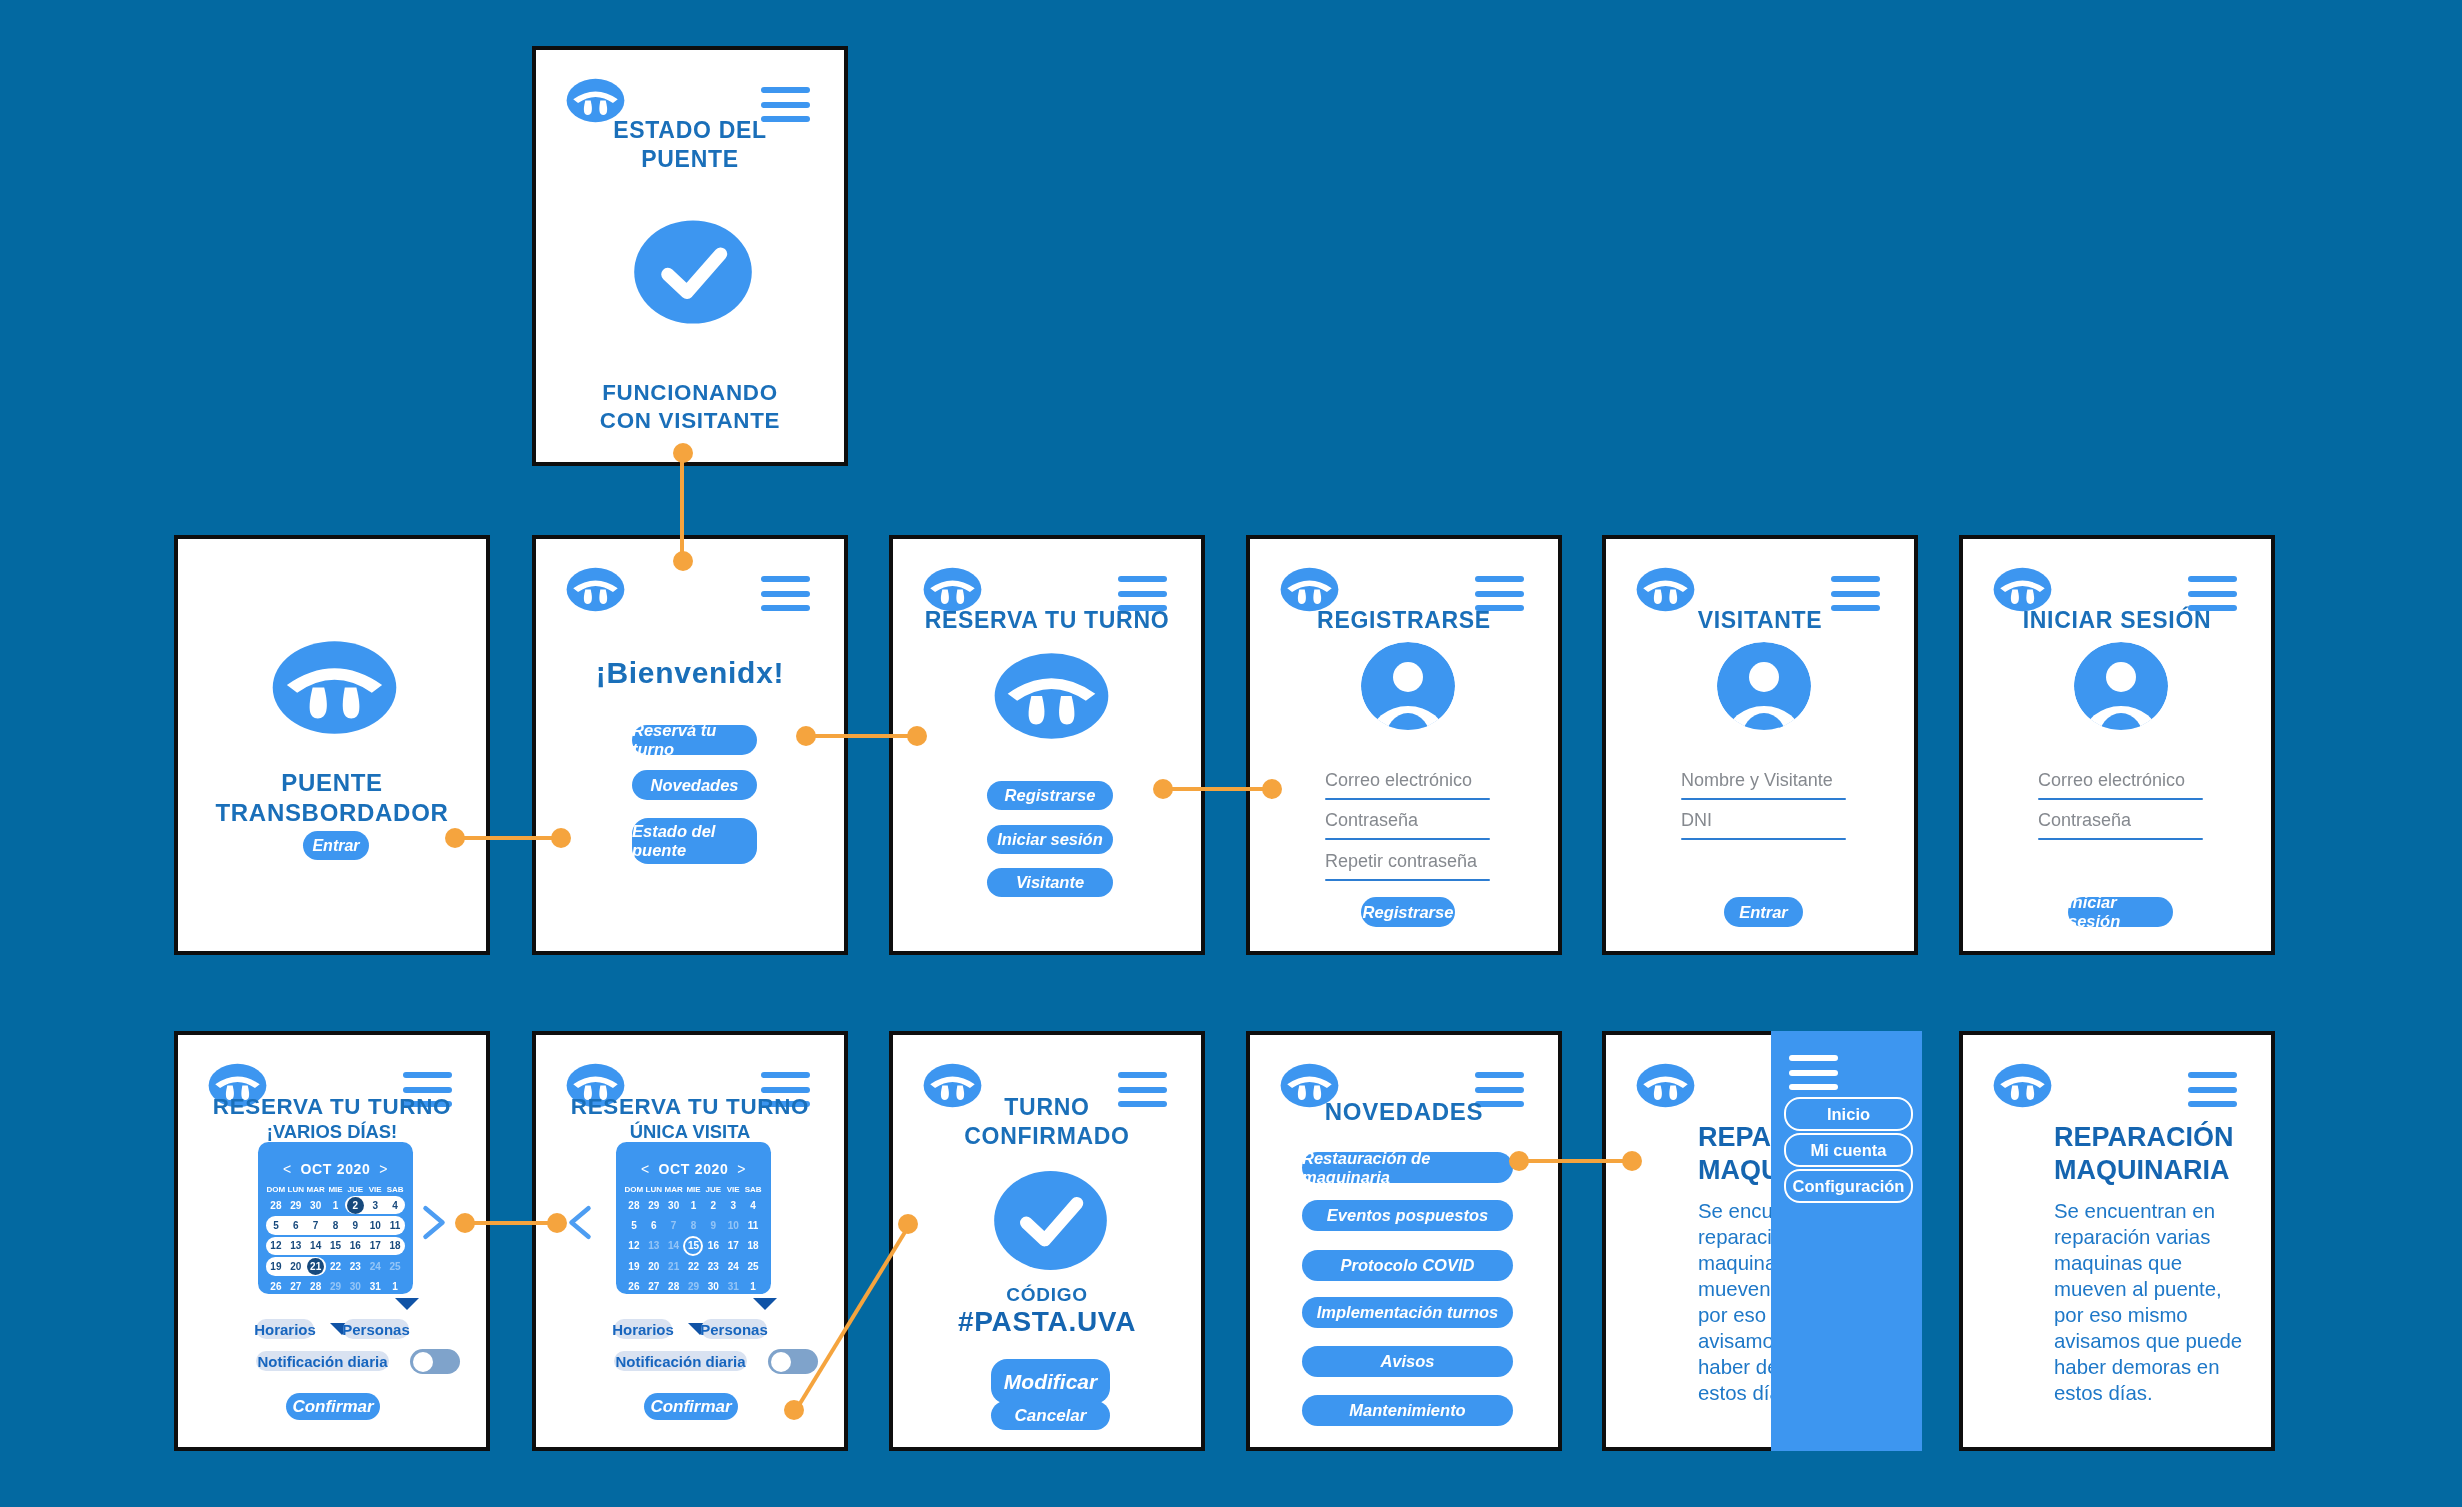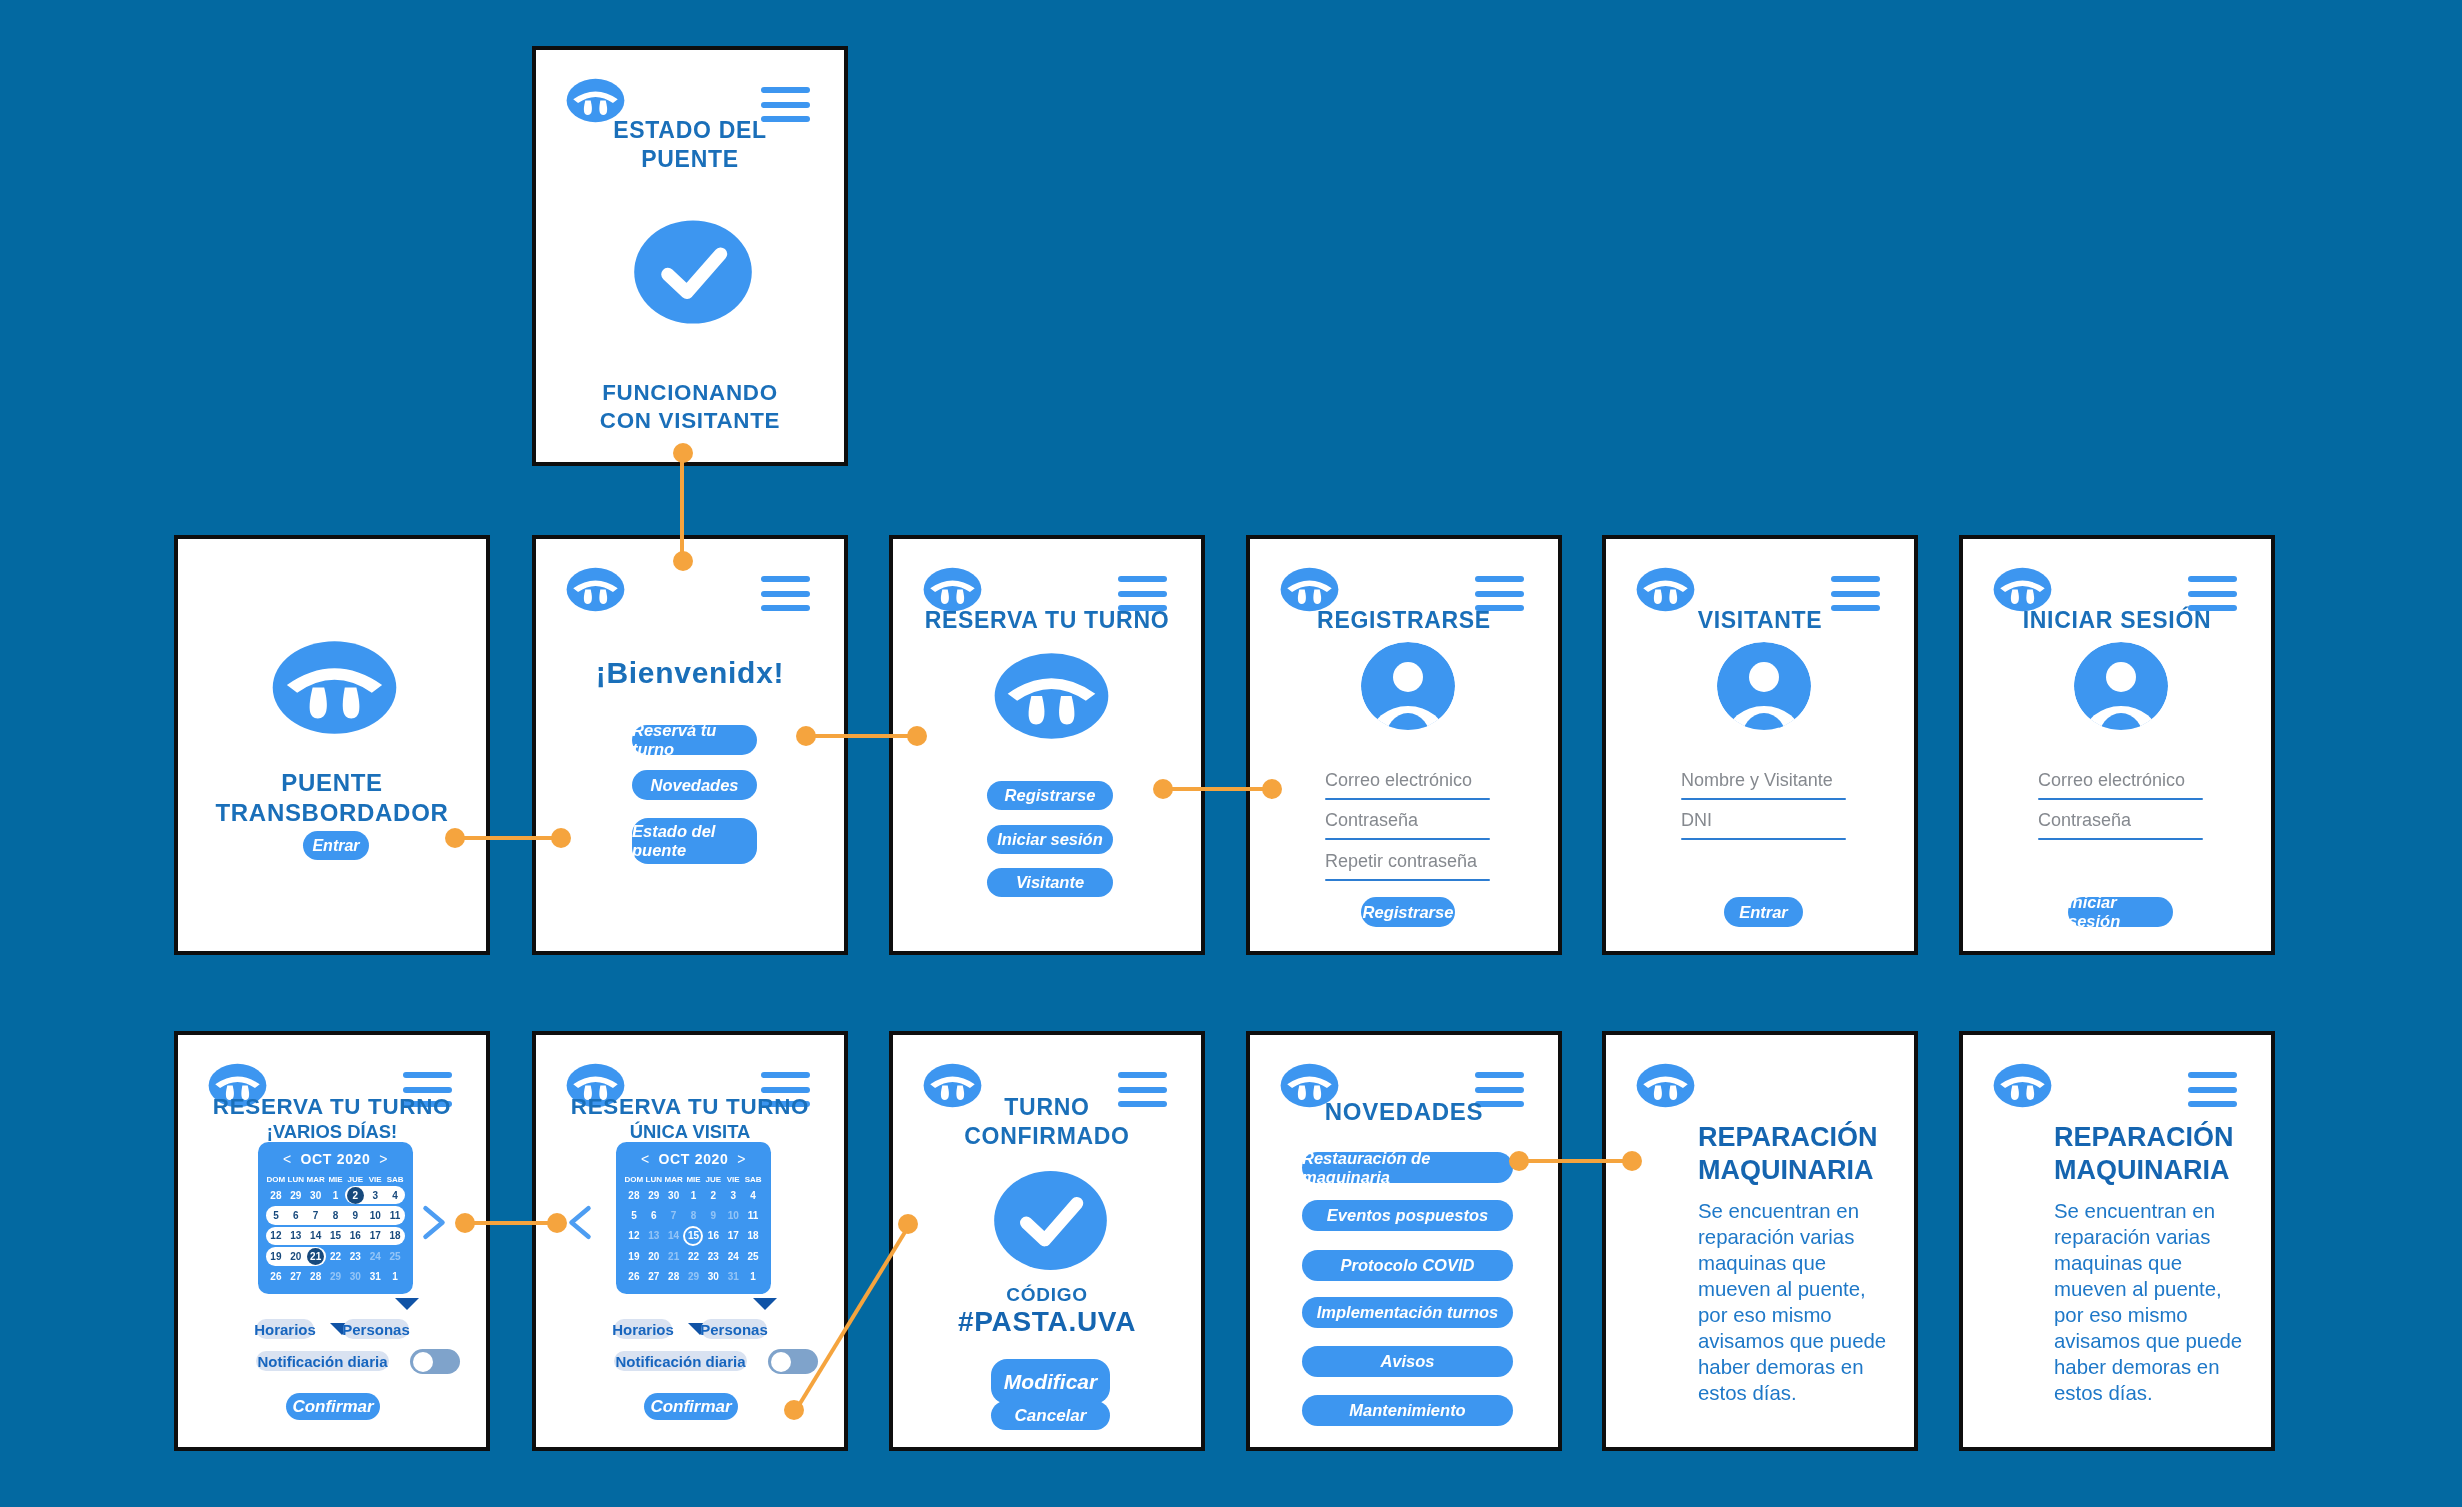--- a/index.html
+++ b/index.html
@@ -22,21 +22,21 @@
 
   .btn{position:absolute;background:#3d96f0;color:#fff;font-weight:700;
        border-radius:16px;display:flex;align-items:center;justify-content:center;font-style:italic;}
 
   .field{position:absolute;width:165px;}
   .field .lab{color:#85898f;font-size:18px;}
   .field .line{height:2.6px;background:#2d7dd2;margin-top:6.6px;border-radius:1.3px;}
 
   
   .cal{position:absolute;width:155px;height:152px;background:#3d96f0;border-radius:10.5px;
-       padding:5px 8px;box-sizing:border-box;}
+       padding:15px 8px;box-sizing:border-box;}
   .cal-head{text-align:center;color:#fff;font-weight:700;font-size:14px;letter-spacing:0.7px;margin-top:4px;}
   .cal-head .cal-nav{padding:0 4px;font-weight:400;}
   .cal-daynames{display:flex;margin-top:8px;}
   .cal-dn{flex:1;text-align:center;color:#fff;font-weight:700;font-size:8px;}
   .cal-row{display:flex;position:relative;height:18.4px;margin-top:2px;align-items:center;}
   .cal-pill{position:absolute;top:0;height:18.4px;background:#fff;border-radius:9.2px;}
   .cal-cell{flex:1;display:flex;align-items:center;justify-content:center;position:relative;height:18.4px;}
   .cal-num{color:#fff;font-weight:700;font-size:10px;position:relative;text-align:center;}
   .cal-num.inpill{color:#17497c;}
   .cal-num.dim{color:rgba(255,255,255,0.45);}
@@ -591,20 +591,30 @@
     <div class="para" style="left:92px;top:163px;">
       <div>Se encuentran en</div>
       <div>reparación varias</div>
       <div>maquinas que</div>
       <div>mueven al puente,</div>
       <div>por eso mismo</div>
       <div>avisamos que puede</div>
       <div>haber demoras en</div>
       <div>estos días.</div>
     </div>
+    <div class="menu-panel">
+      <div class="burger white" style="left:18.4px;right:auto;top:24px;">
+          <i></i>
+          <i></i>
+          <i></i>
+        </div>
+      <div class="m-btn" style="top:66px;">Inicio</div>
+      <div class="m-btn" style="top:102px;">Mi cuenta</div>
+      <div class="m-btn" style="top:138px;">Configuración</div>
+    </div>
   </section>
 
   <section class="card" style="left:1959px;top:1031px;">
     <svg class="logo" viewBox="0 0 92 78" width="61" height="51">
         <use href="#logo-sym"></use>
       </svg>
     <div class="burger">
         <i></i>
         <i></i>
         <i></i>

